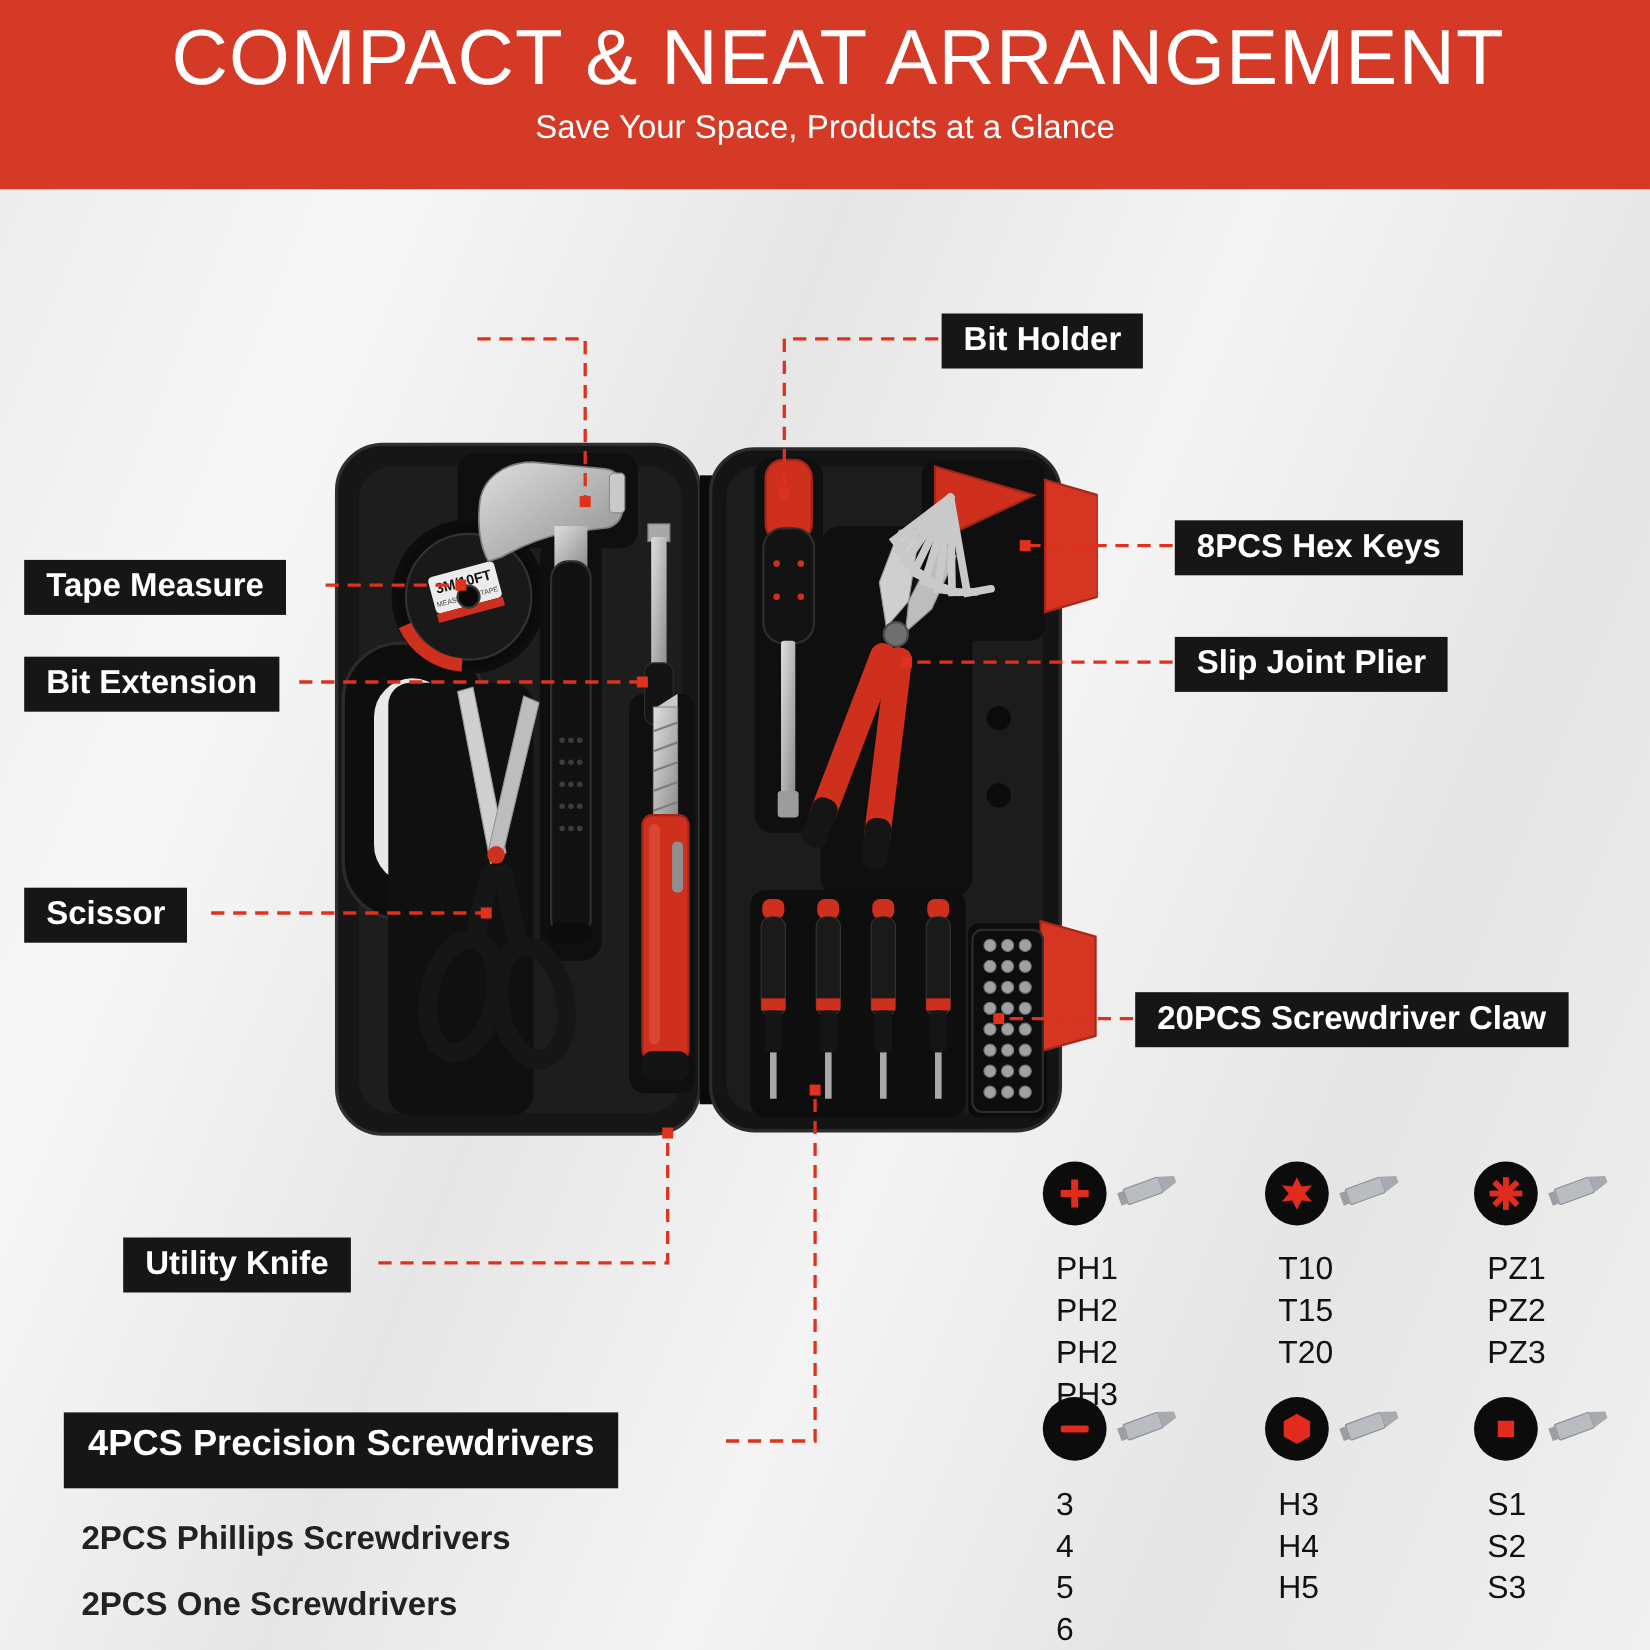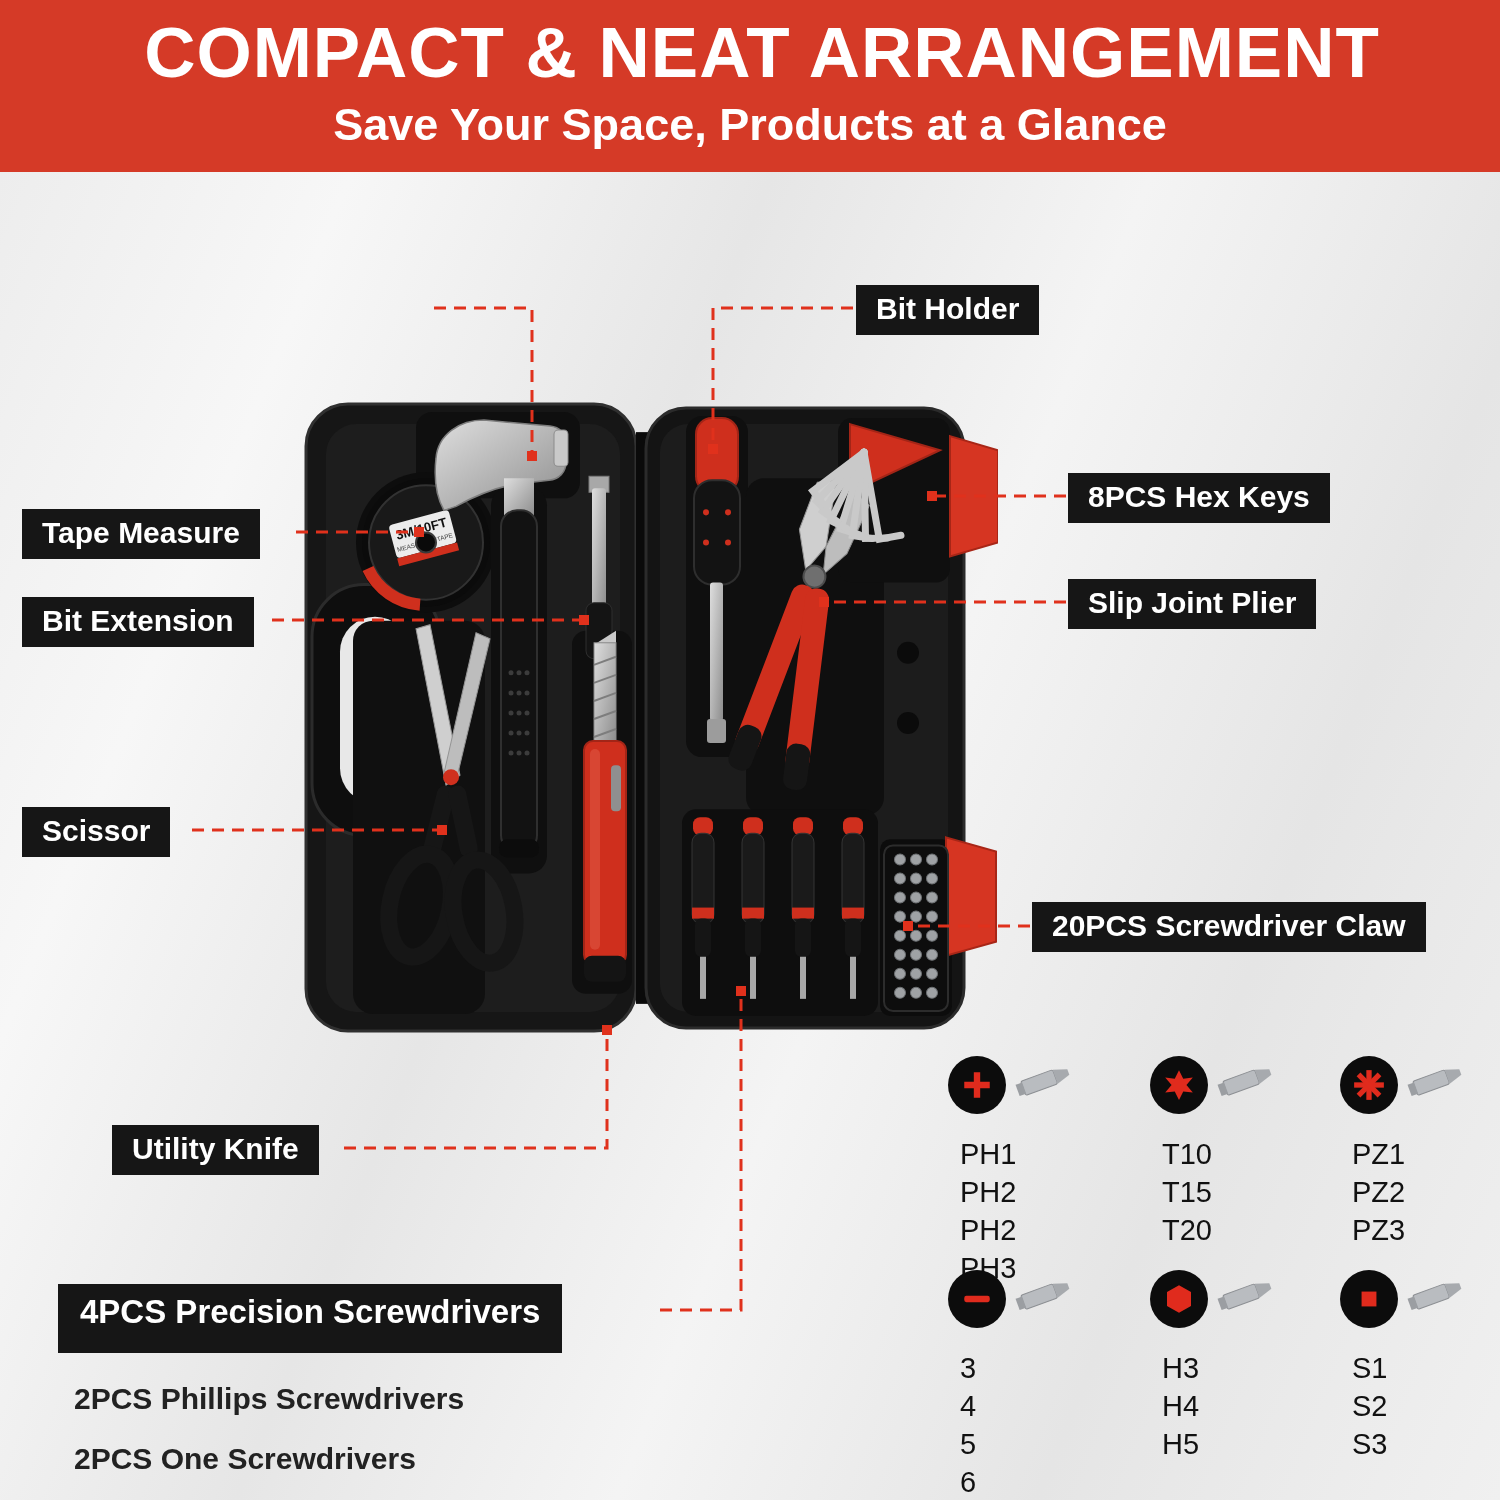--- a/index.html
+++ b/index.html
@@ -6,22 +6,22 @@
   html,body { width:1500px; }
   body { font-family: "Liberation Sans", sans-serif; }
   .page {
     position: relative; width:1500px; height:1500px; overflow:hidden;
     background: linear-gradient(112deg,#ebebeb 0%,#f7f7f7 20%,#e6e6e6 40%,#f4f4f4 58%,#e5e5e5 78%,#f0f0f0 100%);
   }
   .header {
     position:absolute; left:0; top:0; width:1500px; height:172px;
     background:#d53a27; color:#fff; text-align:center;
   }
-  .header h1 { margin-top:12px; font-size:71px; font-weight:bold; letter-spacing:1px;padding-left:24px; }
-  .header p  { margin-top:6px; font-size:45px; font-weight:bold; }
+  .header h1 { margin-top:12px; font-size:71px; font-weight:normal; letter-spacing:1px;padding-left:24px; }
+  .header p  { margin-top:6px; font-size:30px; font-weight:normal; }
 
   .case-wrap { position:absolute; left:298px; top:392px; width:700px; height:652px; z-index:1; }
   .leads { position:absolute; left:0; top:0; width:1500px; height:1500px; z-index:5; pointer-events:none; }
 
   .callout {
     position:absolute; z-index:6; background:#161616; color:#fff;
     font-weight:bold; font-size:30px; padding:7px 20px 9px; white-space:nowrap;
   }
   .callout.big { font-size:33px; padding:9px 22px 22px; }
 

